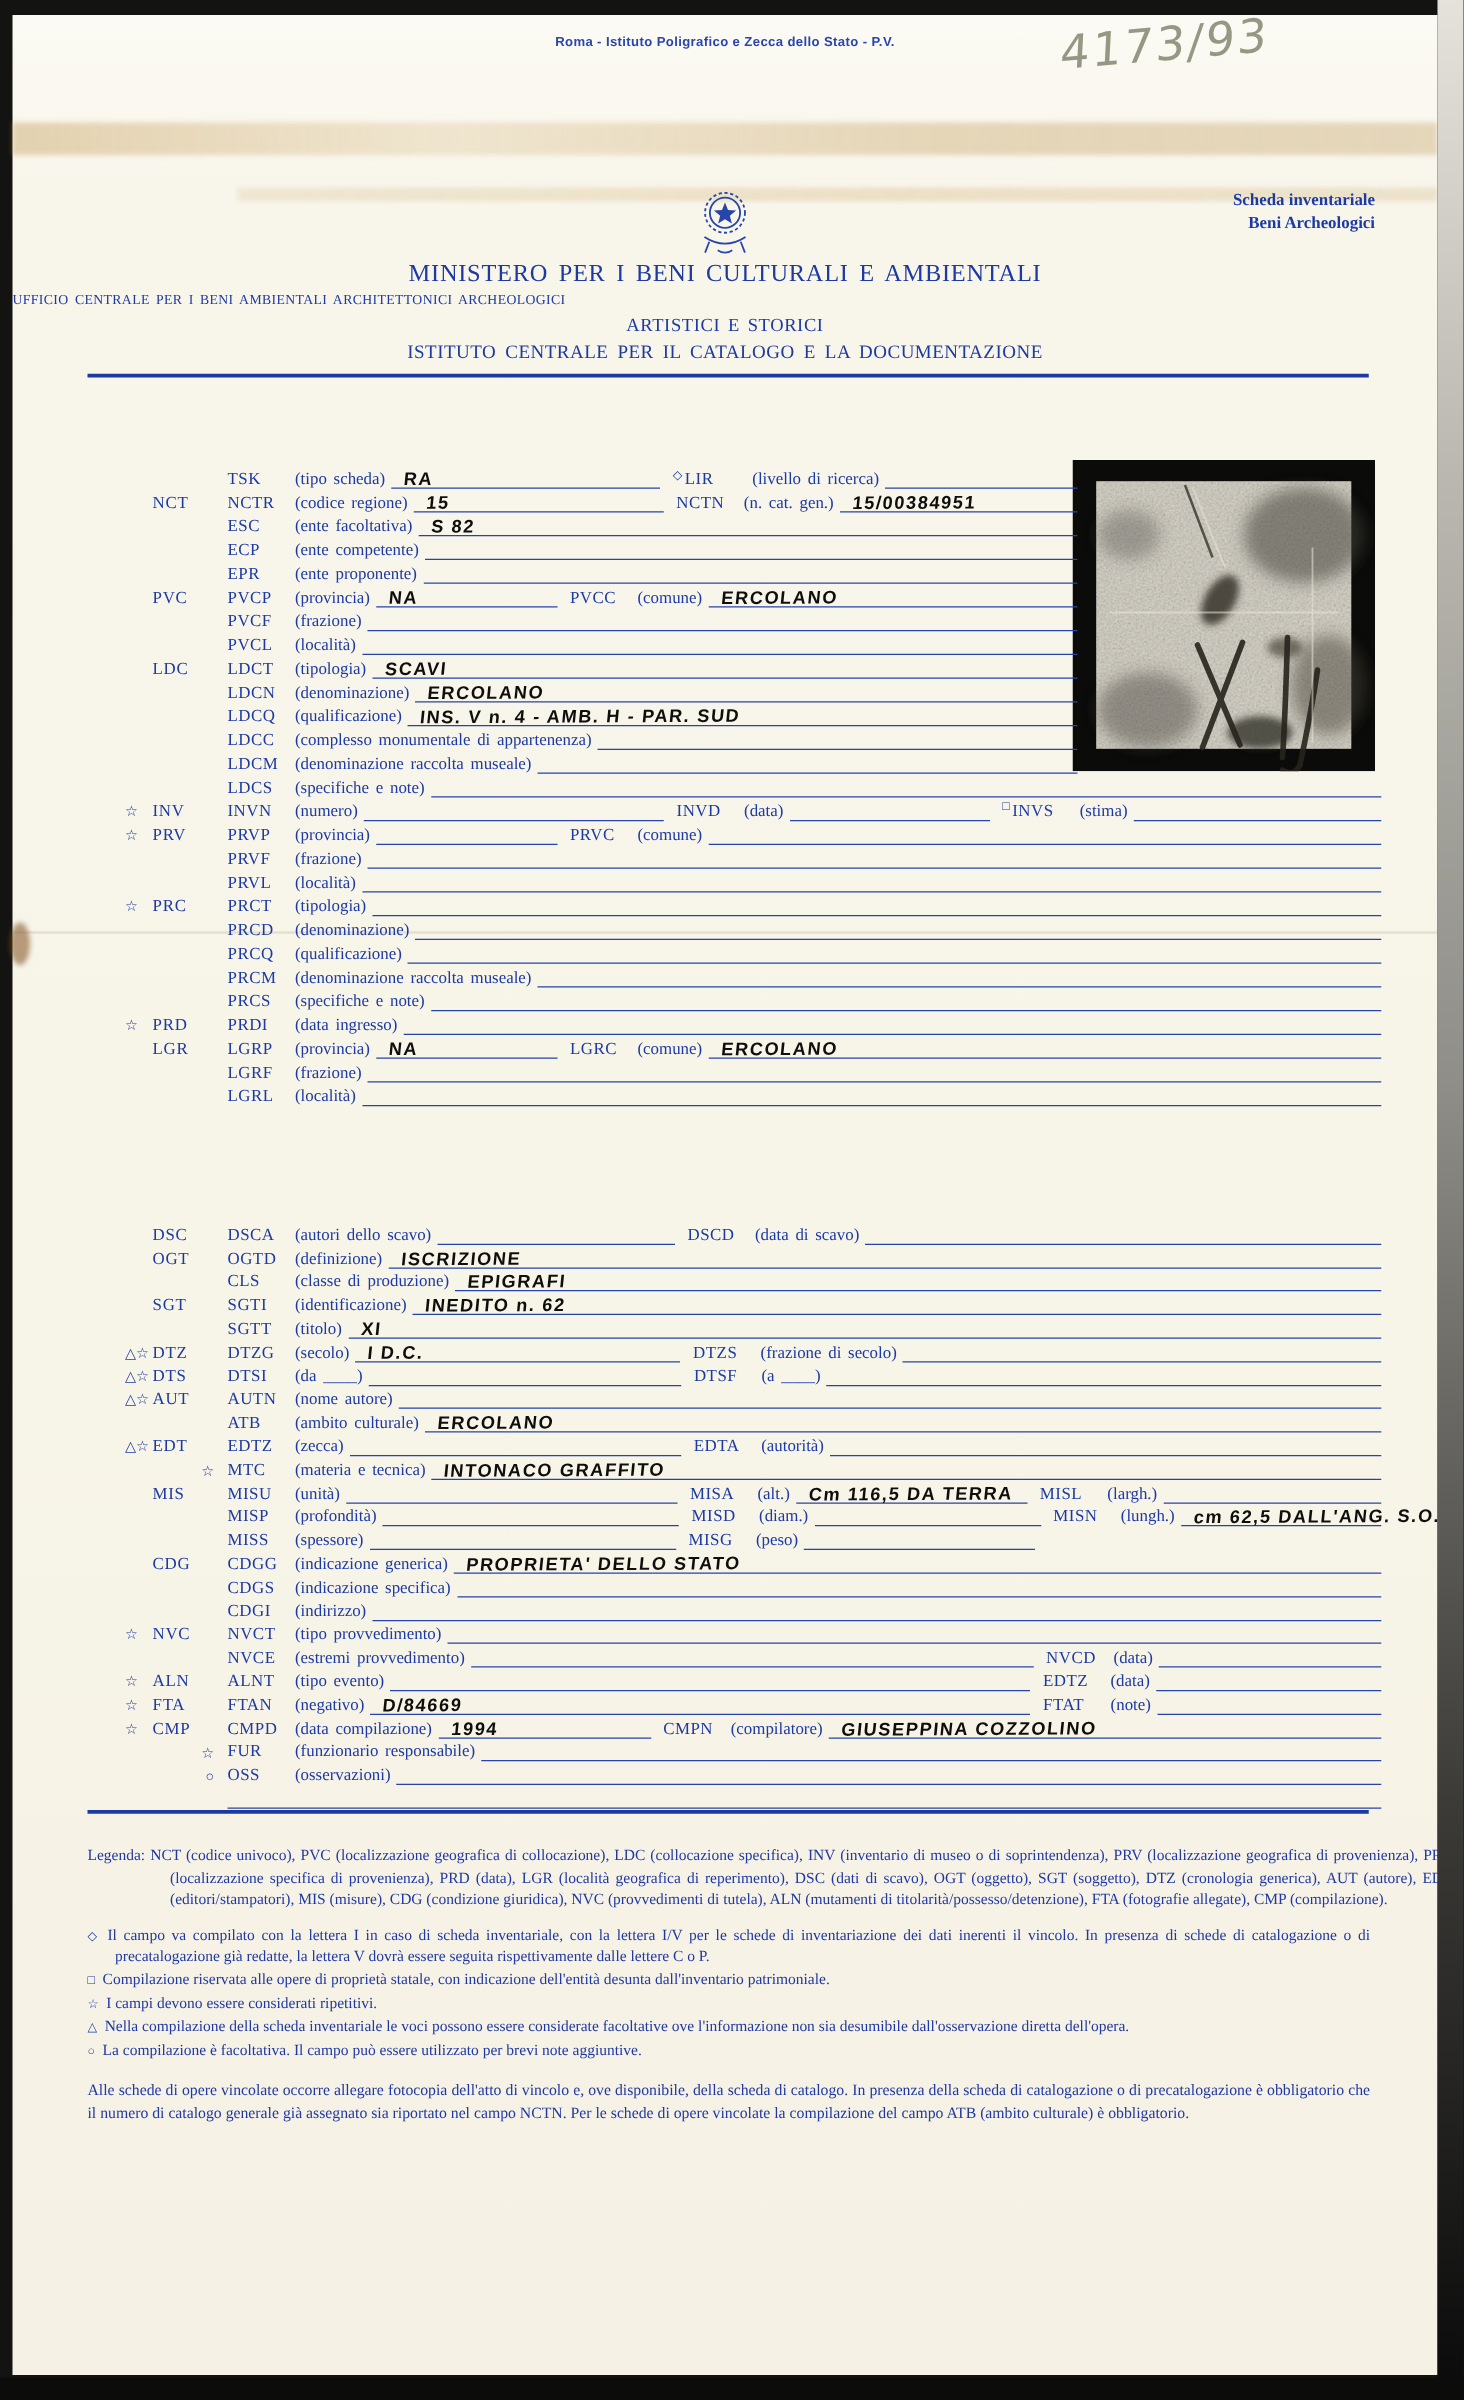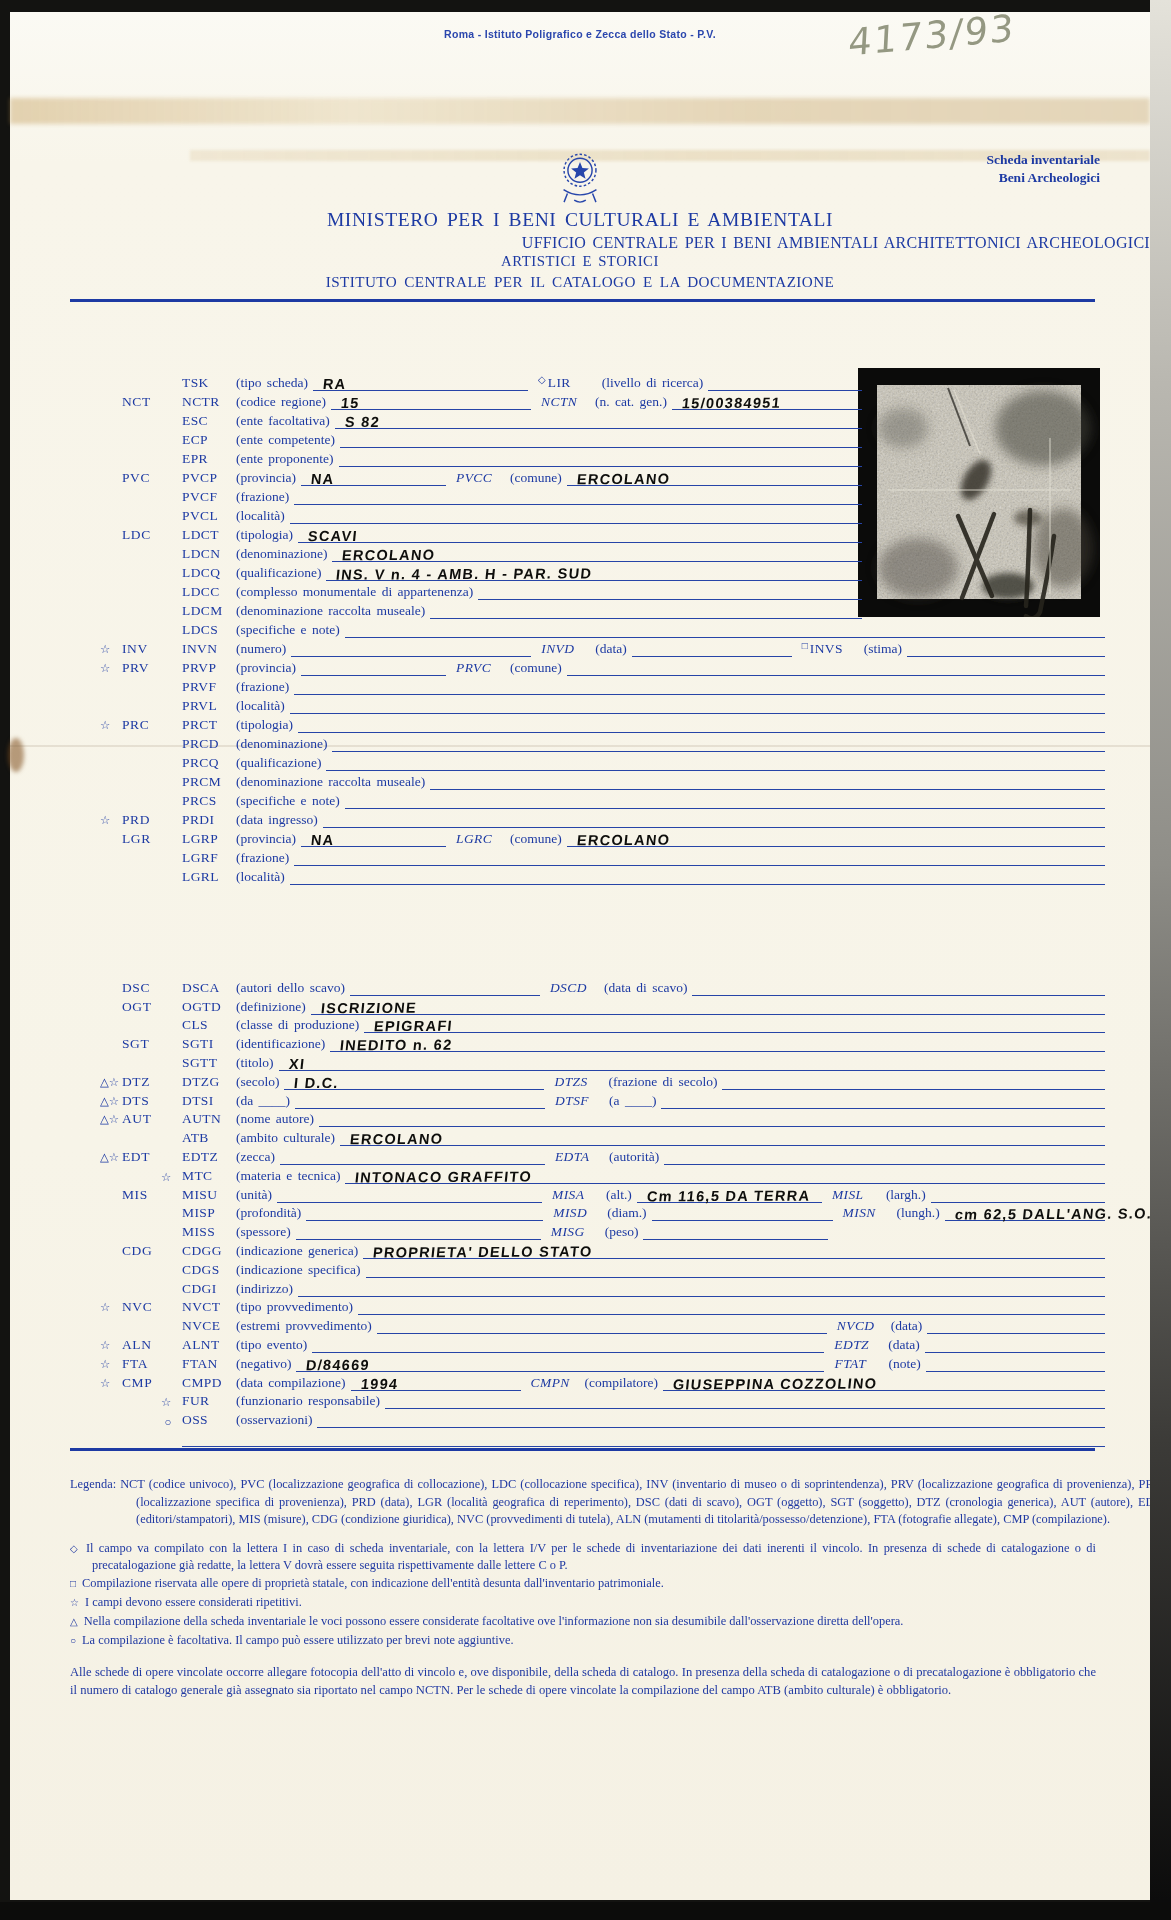--- a/index.html
+++ b/index.html
@@ -22,43 +22,43 @@
   
   .imprint{position:absolute;left:0;top:16px;width:1140px;text-align:center;
         font-family:"Liberation Sans",sans-serif;font-size:10.5px;font-weight:bold;color:#2a46ad;letter-spacing:.3px;}
   .pencil{position:absolute;left:838px;top:2px;font-family:"DejaVu Sans",sans-serif;
         font-size:37px;color:#8a8e76;transform:rotate(-5deg) skewX(-8deg);letter-spacing:2px;opacity:.9;}
   .cardtype{position:absolute;right:50px;top:139px;text-align:right;font-weight:bold;
         font-size:13.5px;line-height:1.3;color:#1d3aa3;}
   .emblem{position:absolute;left:541px;top:134px;}
   .ministry{position:absolute;left:0;top:197px;width:1140px;text-align:center;
         font-size:19.5px;color:#1d3aa3;letter-spacing:.6px;word-spacing:3px;font-weight:normal;margin:0;}
-  .office{position:absolute;left:0;top:222px;width:1140px;text-align:right;
-        font-size:16px;color:#1d3aa3;letter-spacing:.3px;word-spacing:2px;}
+  .office{position:absolute;left:0;top:222px;width:1140px;text-align:left;
+        font-size:11px;color:#1d3aa3;letter-spacing:.3px;word-spacing:2px;}
   .office2{position:absolute;left:0;top:241px;width:1140px;text-align:center;
         font-size:14.8px;color:#1d3aa3;letter-spacing:.5px;word-spacing:2px;}
   .institute{position:absolute;left:0;top:261px;width:1140px;text-align:center;
         font-size:15.2px;color:#1d3aa3;letter-spacing:.4px;word-spacing:3px;}
   .rule{position:absolute;left:60px;top:287px;width:1025px;height:3px;background:#1d3aa3;}
   .rule2{position:absolute;left:60px;top:1436px;width:1025px;height:3px;background:#1d3aa3;}
   
   .photo{position:absolute;left:848px;top:356px;width:242px;height:249px;}
   
   .fblock{position:absolute;left:90px;width:1005px;}
   #block1{top:360px;}
   #block2{top:965px;}
   .frow{display:flex;align-items:flex-end;height:19px;font-size:13.5px;color:#1d3aa3;white-space:nowrap;}
   #block2 .frow{height:18.8px;}
   .frow.narrow{margin-right:243px;}
   .rpre{width:22px;flex:none;font-size:11.5px;padding-bottom:1px;}
   .rsec{width:60px;flex:none;letter-spacing:.6px;padding-bottom:0;}
   .rsec.inner{text-align:right;padding-right:10px;box-sizing:border-box;font-size:11.5px;}
   .fcode{min-width:48px;flex:none;margin-right:6px;letter-spacing:.4px;}
   .fcode.empty{min-width:0;margin-right:0;}
-  .fcode.mid{margin-left:10px;font-style:italic;}
+  .fcode.mid{margin-left:10px;}
   .fpre{font-size:10px;flex:none;align-self:flex-start;padding-top:2px;margin-left:10px;}
   .fpre+.fcode{margin-left:2px;}
   .flabel{margin-right:5px;flex:none;word-spacing:2px;}
   .fline{border-bottom:1.4px solid #2644a7;height:15px;position:relative;flex:1 1 auto;min-width:20px;}
   .fline.fixed{flex:none;}
   .fline.spacer{border-bottom:none;}
   .fval{position:absolute;left:10px;bottom:-2px;font-family:"Liberation Sans",sans-serif;
         font-weight:bold;font-size:14.5px;color:#0e0e0c;letter-spacing:1.3px;
         transform:skewX(-6deg) rotate(-.3deg);white-space:nowrap;}
   

